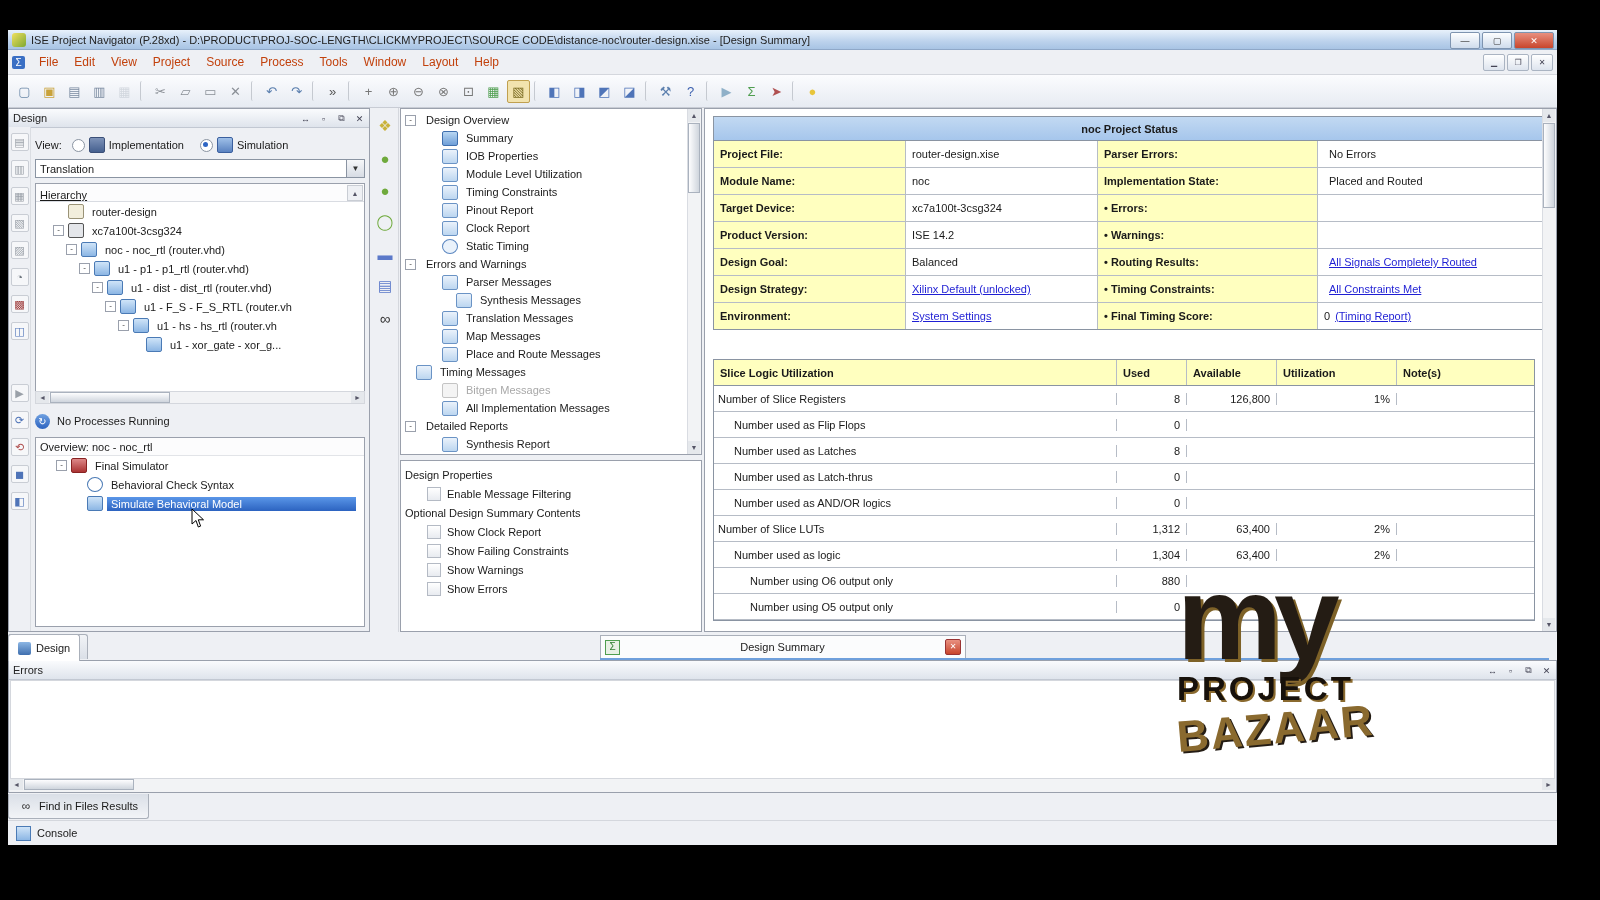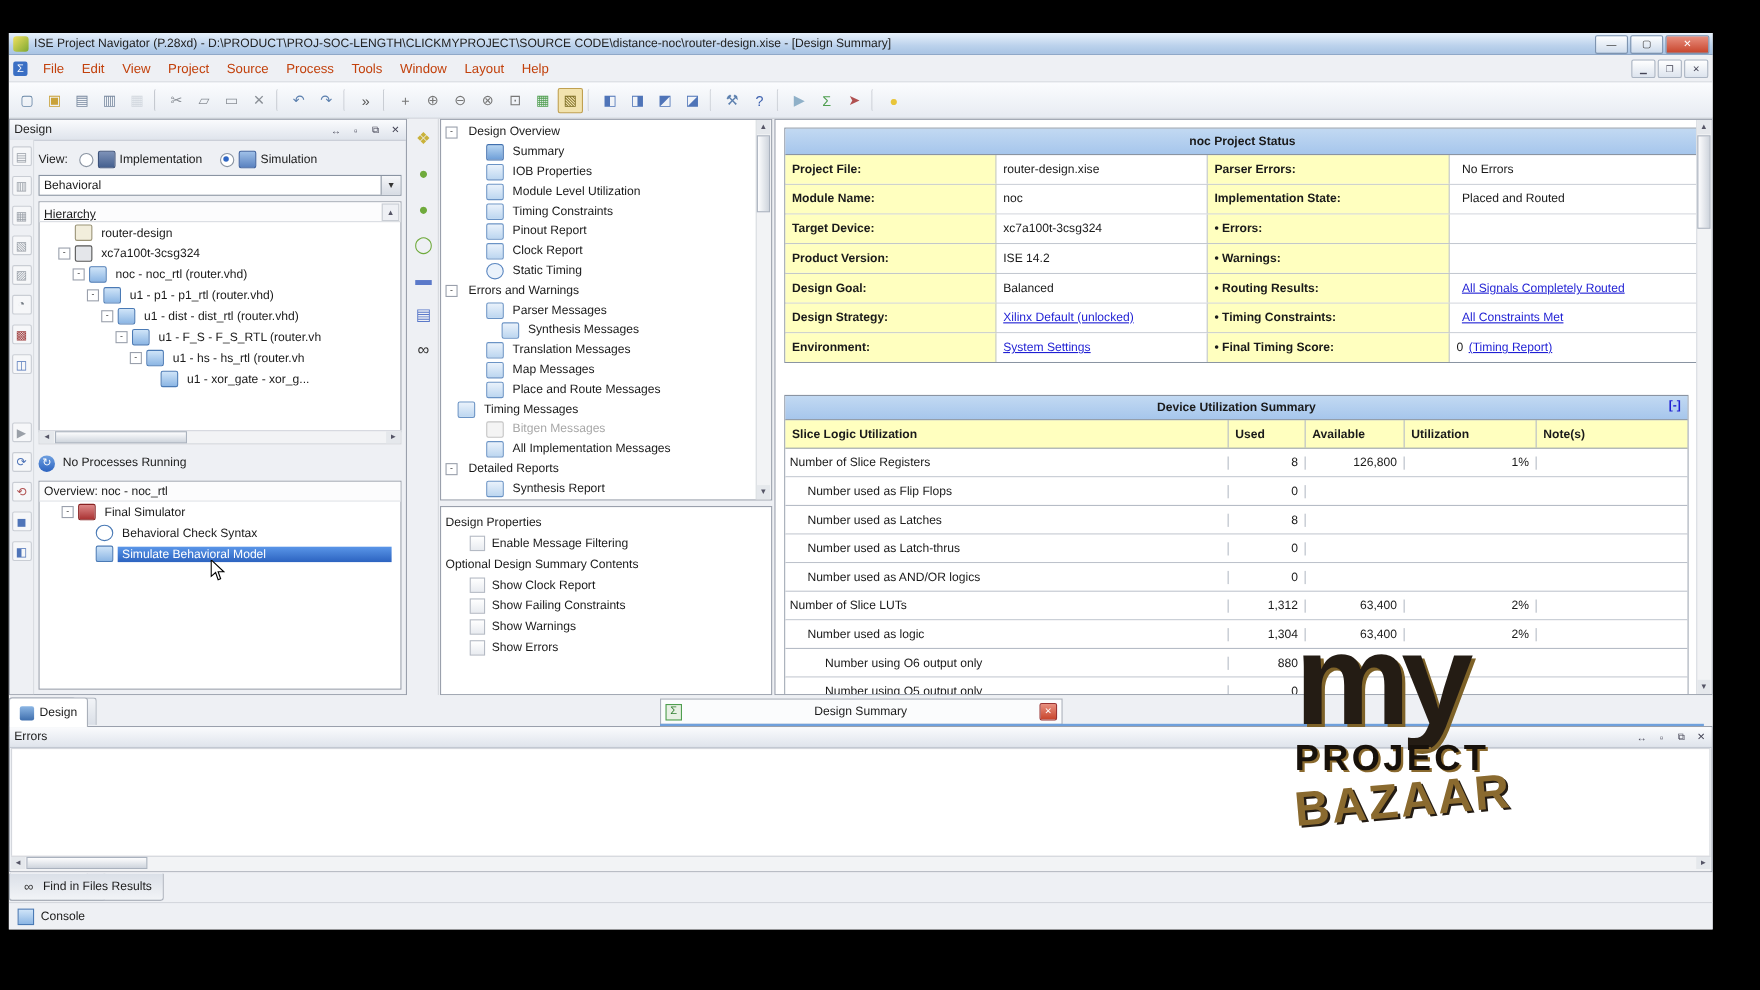--- a/index.html
+++ b/index.html
@@ -397,21 +397,21 @@
               <span>Implementation</span>
             </span>
             <span class="vitem">
               <span class="radio checked"></span>
               <span class="vic ic-sim"></span>
               <span>Simulation</span>
             </span>
           </span>
       </div>
       <div class="dropdown">
-        <span>Behavioral</span>
+        <span>Translation</span>
         <span class="dd-btn">▼</span>
       </div>
       <div class="hier-box">
         <div class="hier-head">
           <span>Hierarchy</span>
           <span class="hh-up"></span>
         </div>
         <div class="tree">
 
         <div class="trow" style="padding-left: 17px;">
@@ -742,24 +742,20 @@
             <span class="ps-cell ps-l" style="width:220px;">• Final Timing Score:</span>
             <span class="ps-cell ps-v" style="flex:1;border-right:none;">
               <span class="pre">0</span>
               <span class="link">(Timing Report)</span>
             </span>
           </div>
         </div>
     </div>
 
     <div class="table" style="left:8px;top:250px;width:820px;">
-      <div class="t-title" style="height:21px;">
-        <span>Device Utilization Summary</span>
-        <span class="t-collapse">[-]</span>
-      </div>
       <div class="du-head">
         <span class="du-hc" style="width:403px;">Slice Logic Utilization</span>
         <span class="du-hc" style="width:70px;">Used</span>
         <span class="du-hc" style="width:90px;">Available</span>
         <span class="du-hc" style="width:120px;">Utilization</span>
         <span class="du-hc" style="flex:1;border-right:none;">Note(s)</span>
       </div>
       <div>
 
       <div class="du-row">

